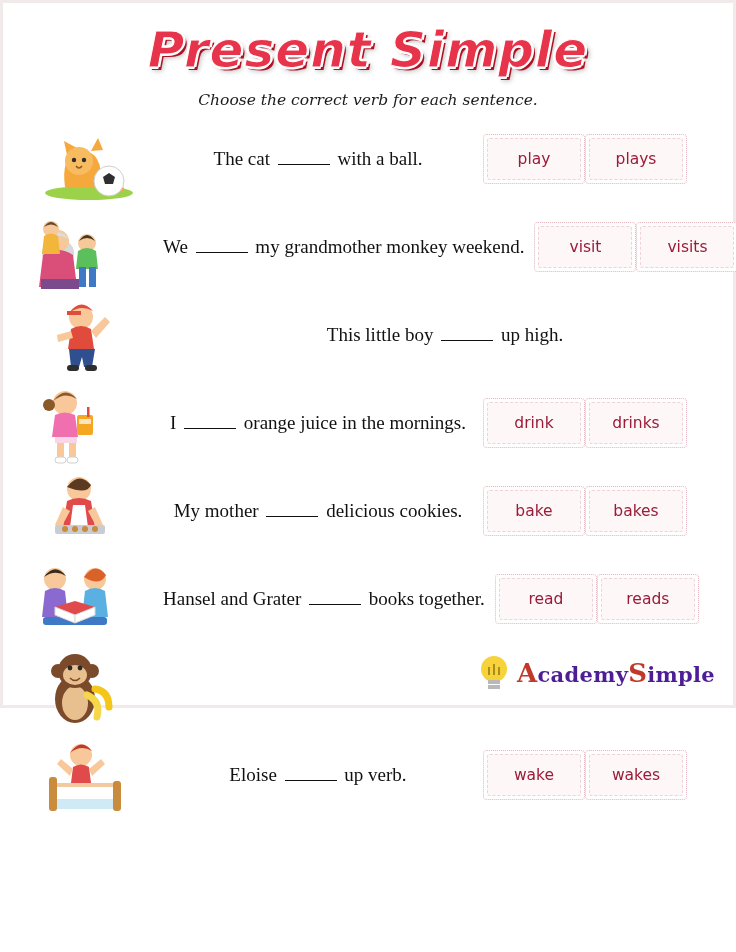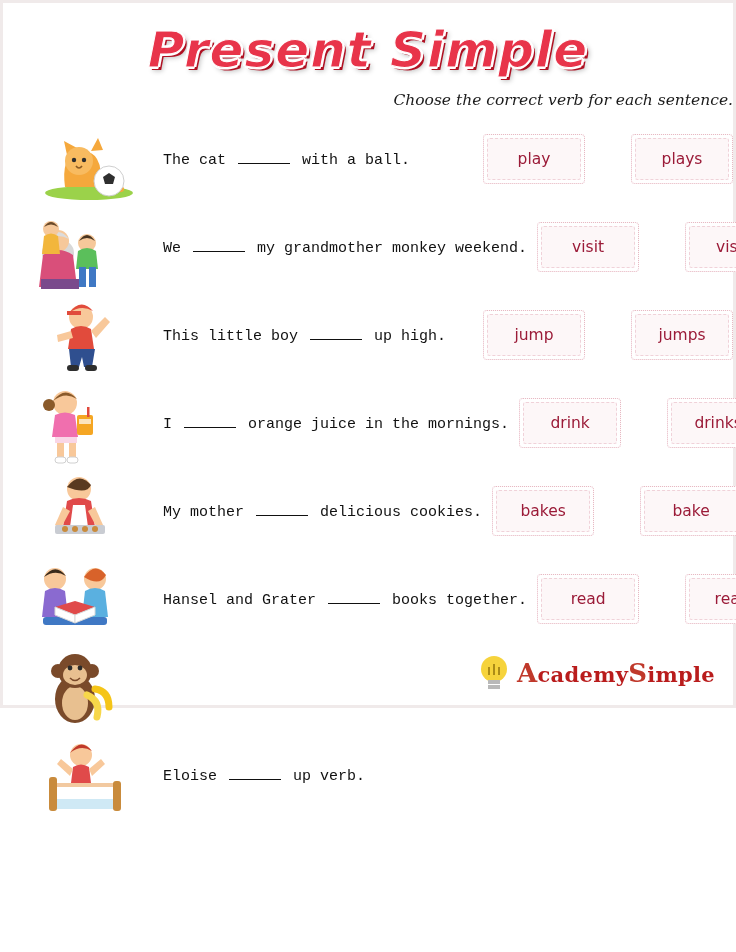--- a/index.html
+++ b/index.html
@@ -37,21 +37,21 @@
     font-style: italic;
     letter-spacing: 1px;
     color: #e8344a;
     text-shadow:
       2px 0 0 #ffffff, -2px 0 0 #ffffff, 0 2px 0 #ffffff, 0 -2px 0 #ffffff,
       3px 3px 0 #b01022, -1px -1px 0 #ffffff,
       4px 4px 5px rgba(0,0,0,0.25);
     -webkit-text-stroke: 1px #ffffff;
   }
   .subtitle {
-    text-align: right;
+    text-align: center;
     font-family: "DejaVu Serif", serif;
     font-style: italic;
     font-size: 15.5px;
     color: #1b1b1b;
     margin-top: 12px;
     margin-bottom: 6px;
   }
 
   
   .rows {
@@ -65,42 +65,41 @@
     height: 88px;
   }
   .pic {
     width: 160px;
     min-width: 160px;
     height: 88px;
     position: relative;
   }
   .sentence {
     flex: 1;
-    font-family: Liberation Mono, monospace;
-    font-size: 15px;
+    font-family: Liberation Serif, serif;
+    font-size: 19px;
     color: #111;
-    text-align: left;
+    text-align: center;
     padding-right: 6px;
     white-space: nowrap;
   }
   .blank {
     display: inline-block;
     width: 52px;
     border-bottom: 1.6px solid #111;
     vertical-align: baseline;
     margin: 0 3px;
     height: 14px;
   }
 
   .options {
     width: 250px;
     min-width: 250px;
     display: flex;
-    gap: 24px;
-    justify-content: space-between;
+    justify-content: flex-start;
     padding-left: 4px;
   }
   .opt {
     width: 100px;
     height: 48px;
     border: 1.5px dotted #e7b9c3;
     border-radius: 4px;
     background: #fdf7f8;
     display: flex;
     align-items: center;
@@ -134,21 +133,21 @@
     height: 40px;
     position: relative;
   }
   .logo-text {
     font-family: "DejaVu Serif", serif;
     font-size: 21px;
     font-weight: bold;
     letter-spacing: .3px;
   }
   .logo-a { color: #c0392b; font-size: 26px; }
-  .logo-rest { color: #b91c1c; text-align: center; }
+  .logo-rest { color: #4c1d95; text-align: center; }
   .logo-s { color: #c0392b; font-size: 26px; }
 
   svg { display: block; }
 </style>
 </head>
 <body>
 
 <div class="sheet">
 
   <div class="title-wrap">
@@ -226,24 +225,20 @@
           <path d="M66 58 h26 l-3 18 h-8 l-2 -10 l-3 10 h-8z" fill="#2f4f8f"></path>
           <rect x="64" y="74" width="12" height="6" rx="3" fill="#2e2e2e"></rect>
           <rect x="82" y="74" width="12" height="6" rx="3" fill="#2e2e2e"></rect>
         </svg>
       </div>
       <div class="sentence">
         <span>This little boy</span>
         <span class="blank"></span>
         <span>up high.</span>
       </div>
-      <div class="options">
-        <div class="opt">jump</div>
-        <div class="opt">jumps</div>
-      </div>
     </div>
 
     <div class="row">
       <div class="pic">
         <svg width="160" height="88" viewBox="0 0 160 88">
           <circle cx="62" cy="24" r="12" fill="#f8c89a"></circle>
           <path d="M50 22 q12 -16 24 -2 q-12 -8 -24 2z" fill="#8a5a2a"></path>
           <circle cx="46" cy="26" r="6" fill="#8a5a2a"></circle>
           <path d="M52 36 q10 -5 20 0 l3 22 h-26z" fill="#f06fae"></path>
           <path d="M52 58 h22 l0 6 h-22z" fill="#f9d6e6"></path>
@@ -282,22 +277,22 @@
           <circle cx="82" cy="62" r="3" fill="#c98b3c"></circle>
           <circle cx="92" cy="62" r="3" fill="#c98b3c"></circle>
         </svg>
       </div>
       <div class="sentence">
         <span>My mother</span>
         <span class="blank"></span>
         <span>delicious cookies.</span>
       </div>
       <div class="options">
+        <div class="opt">bake</div>
         <div class="opt">bakes</div>
-        <div class="opt">bake</div>
       </div>
     </div>
 
     <div class="row">
       <div class="pic">
         <svg width="160" height="88" viewBox="0 0 160 88">
           <circle cx="52" cy="24" r="11" fill="#f8c89a"></circle>
           <path d="M41 22 q11 -15 22 -1 q-11 -7 -22 1z" fill="#3a2a1a"></path>
           <path d="M42 36 q10 -6 20 0 l3 26 h-26z" fill="#8a6ad0"></path>
           <circle cx="92" cy="24" r="11" fill="#f8c89a"></circle>
@@ -351,20 +346,24 @@
           <rect x="48" y="68" width="66" height="10" rx="3" fill="#cfe9f5"></rect>
           <rect x="46" y="46" width="8" height="34" rx="3" fill="#c98b3c"></rect>
           <rect x="110" y="50" width="8" height="30" rx="3" fill="#c98b3c"></rect>
         </svg>
       </div>
       <div class="sentence">
         <span>Eloise</span>
         <span class="blank"></span>
         <span>up verb.</span>
       </div>
+      <div class="options">
+        <div class="opt">wake</div>
+        <div class="opt">wakes</div>
+      </div>
     </div>
 
   </div>
 
   <div class="footer">
     <div class="bulb">
       <svg width="34" height="40" viewBox="0 0 34 40">
         <circle cx="17" cy="16" r="13" fill="#f6d33c"></circle>
         <rect x="11" y="27" width="12" height="4" fill="#b9b9b9"></rect>
         <rect x="11" y="32" width="12" height="4" fill="#b9b9b9"></rect>

